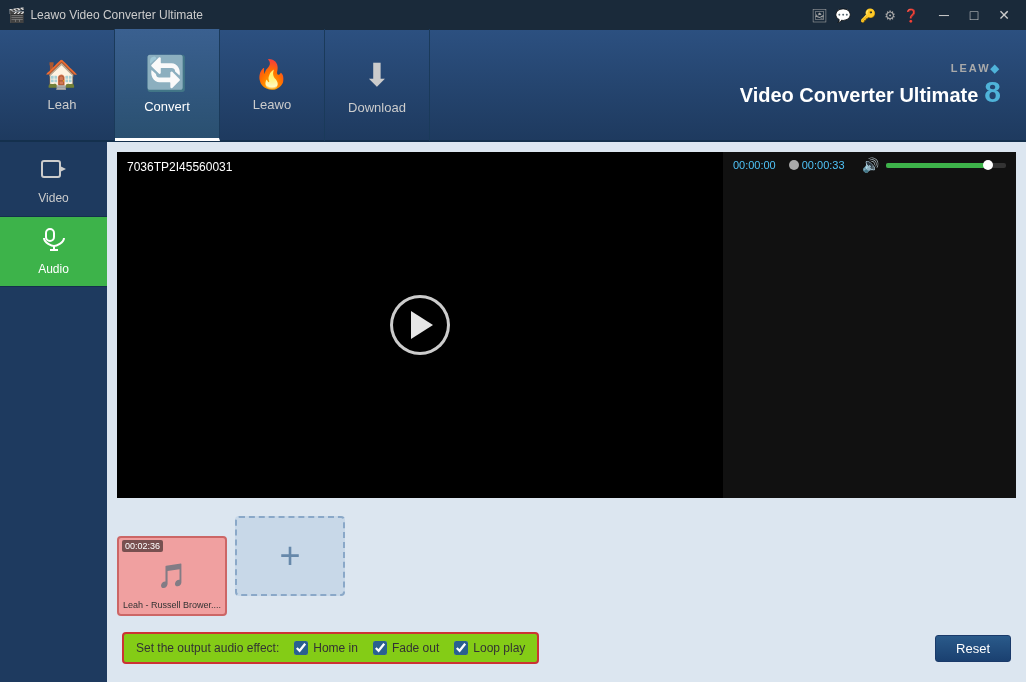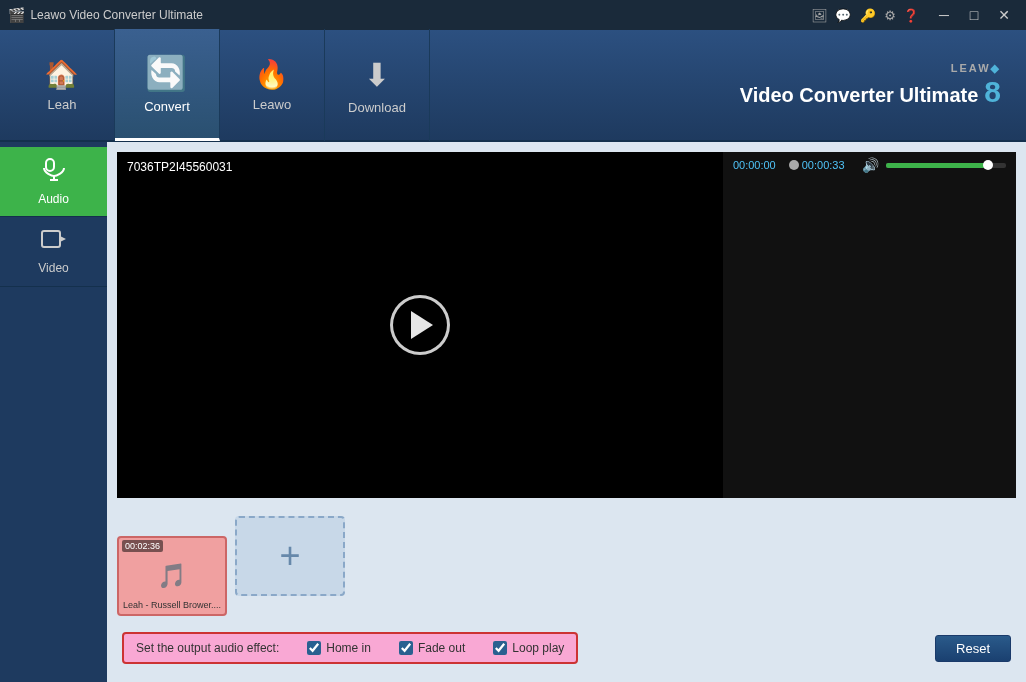--- a/index.html
+++ b/index.html
@@ -231,22 +231,22 @@
       display: flex;
       align-items: center;
       padding: 8px 5px;
     }
     .effects-box {
       border: 2px solid #cc3333;
       border-radius: 4px;
       padding: 7px 12px;
       display: flex;
       align-items: center;
-      gap: 28px;
-      background: #f9a8d4;
+      gap: 15px;
+      background: #84cc16;
     }
     .reset-side {
       margin-left: auto;
     }
     .reset-btn {
       padding: 5px 20px;
       background: linear-gradient(180deg, #2a5a8a 0%, #1a4070 100%);
       color: #fff;
       border: 1px solid #1a3a6a;
       border-radius: 3px;
@@ -303,39 +303,39 @@
     <div class="brand-row">
       <span style="font-size:20px;color:#fff;font-weight:bold;">Video Converter Ultimate</span>
       <span style="font-size:30px;color:#4fb3d9;font-weight:bold;margin-left:6px;">8</span>
     </div>
   </div>
 </div>
 
 <div class="main-layout">
 
   <div class="sidebar">
+    <div class="sidebar-item">
+      <span class="sidebar-icon">
+        <svg width="26" height="22" viewBox="0 0 26 22" fill="none">
+          <rect x="1" y="3" width="18" height="16" rx="2" fill="none" stroke="#ccc" stroke-width="2"></rect>
+          <polygon points="19,8 25,11 19,14" fill="#ccc"></polygon>
+        </svg>
+      </span>
+      <span style="color:#ccc;font-size:12px;">Video</span>
+    </div>
     <div class="sidebar-item active">
       <span class="sidebar-icon">
         <svg width="24" height="24" viewBox="0 0 24 24" fill="none">
           <rect x="4" y="2" width="8" height="12" rx="4" fill="none" stroke="#fff" stroke-width="2"></rect>
           <path d="M2 11c0 5 8 8 10 8s10-3 10-8" stroke="#fff" stroke-width="2" fill="none"></path>
           <line x1="12" y1="19" x2="12" y2="23" stroke="#fff" stroke-width="2"></line>
           <line x1="8" y1="23" x2="16" y2="23" stroke="#fff" stroke-width="2"></line>
         </svg>
       </span>
       <span style="color:#fff;font-size:12px;">Audio</span>
-    </div>
-    <div class="sidebar-item">
-      <span class="sidebar-icon">
-        <svg width="26" height="22" viewBox="0 0 26 22" fill="none">
-          <rect x="1" y="3" width="18" height="16" rx="2" fill="none" stroke="#ccc" stroke-width="2"></rect>
-          <polygon points="19,8 25,11 19,14" fill="#ccc"></polygon>
-        </svg>
-      </span>
-      <span style="color:#ccc;font-size:12px;">Video</span>
     </div>
   </div>
 
   <div class="content">
 
     <div class="player-area">
       <span class="player-filename">7036TP2I45560031</span>
       <div class="player-screen">
         <div class="play-btn">
           <div class="play-triangle"></div>

